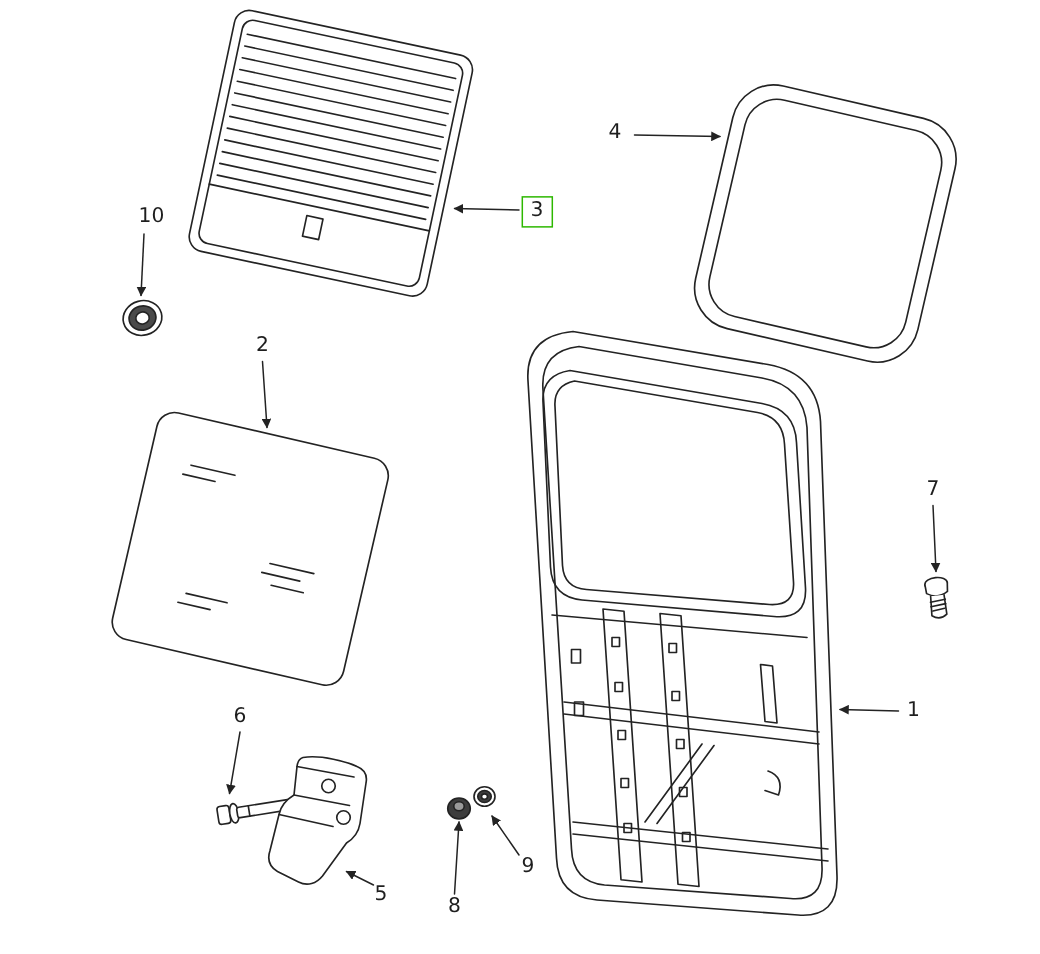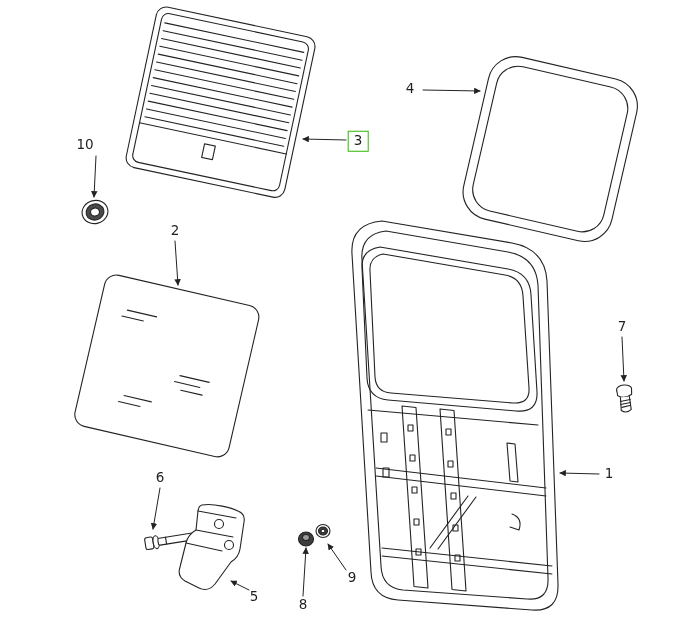--- a/index.html
+++ b/index.html
@@ -164,15 +164,15 @@
 
 <div class="callout" style="left:609px;top:474px">1</div>
 <div class="callout" style="left:175px;top:231px">2</div>
 <div class="callout highlight" style="left: 358px; top: 141px; border-color: rgb(45, 184, 0);">3</div>
 <div class="callout" style="left:410px;top:89px">4</div>
 <div class="callout" style="left:254px;top:597px">5</div>
 <div class="callout" style="left:160px;top:478px">6</div>
 <div class="callout" style="left:622px;top:327px">7</div>
 <div class="callout" style="left:303px;top:605px">8</div>
 <div class="callout" style="left:352px;top:578px">9</div>
-<div class="callout" style="left:85px;top:145px">10</div>
+<div class="callout" style="left:101px;top:145px">10</div>
 
 </div>
 
 </body></html>

